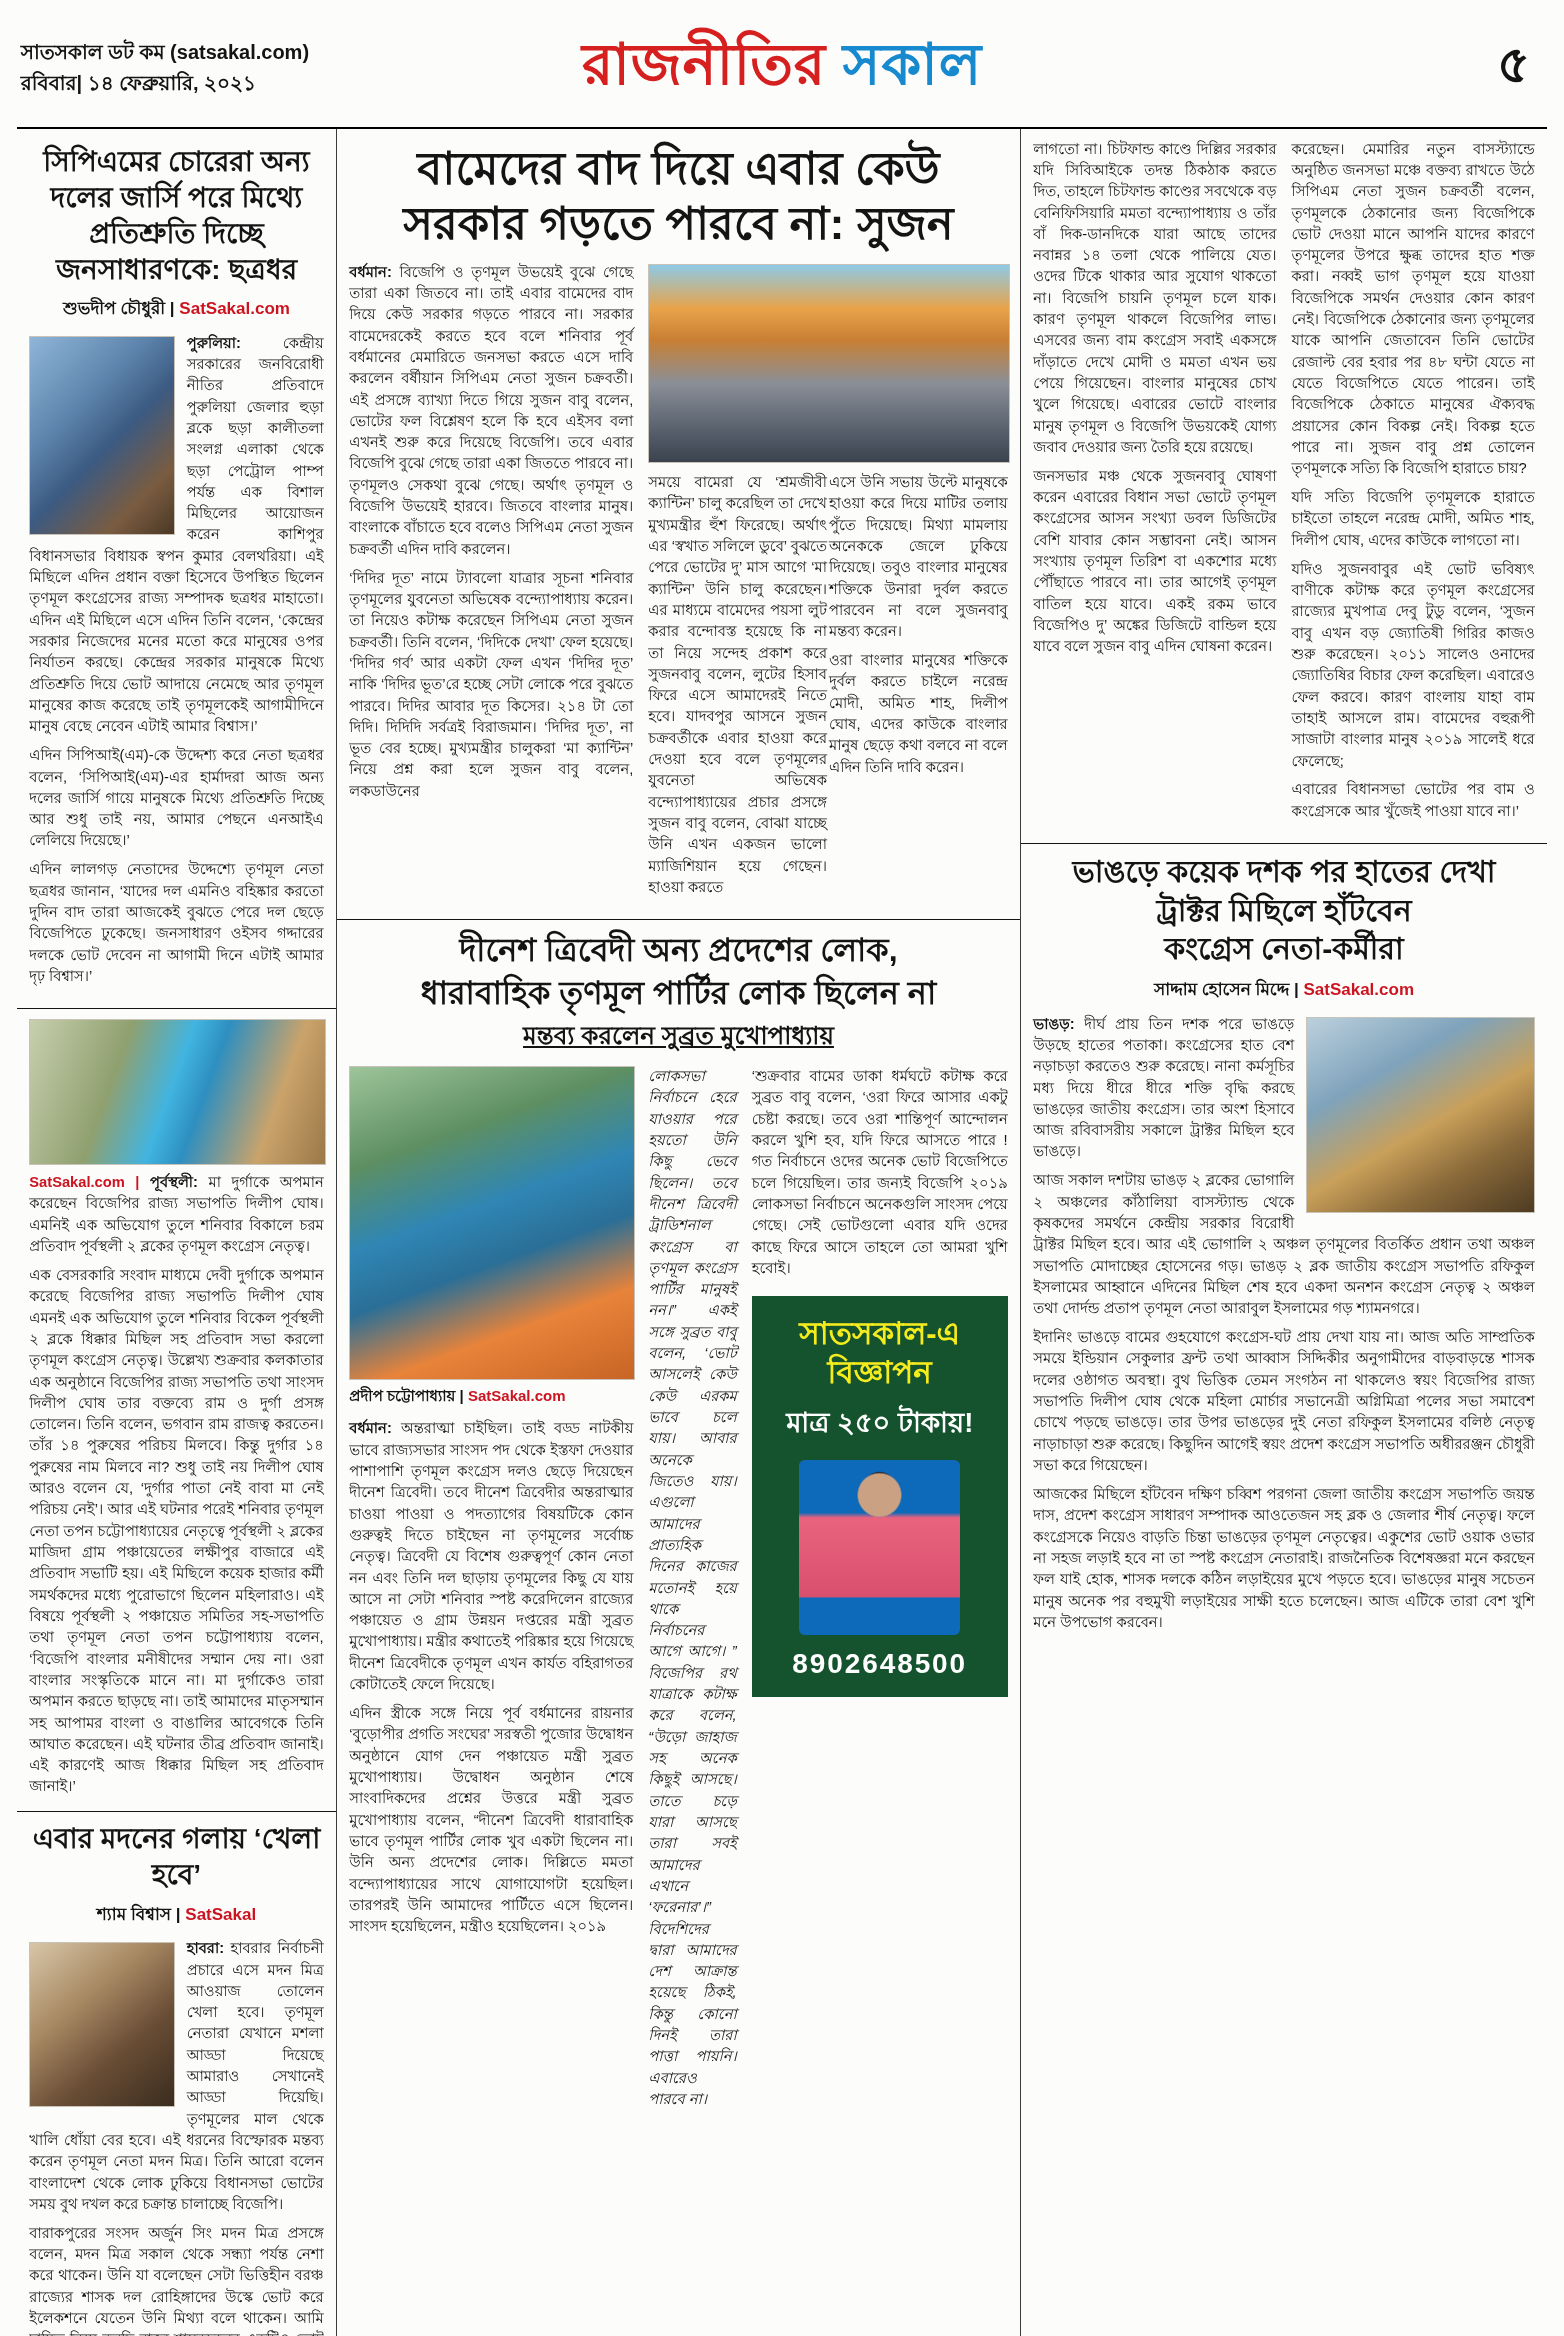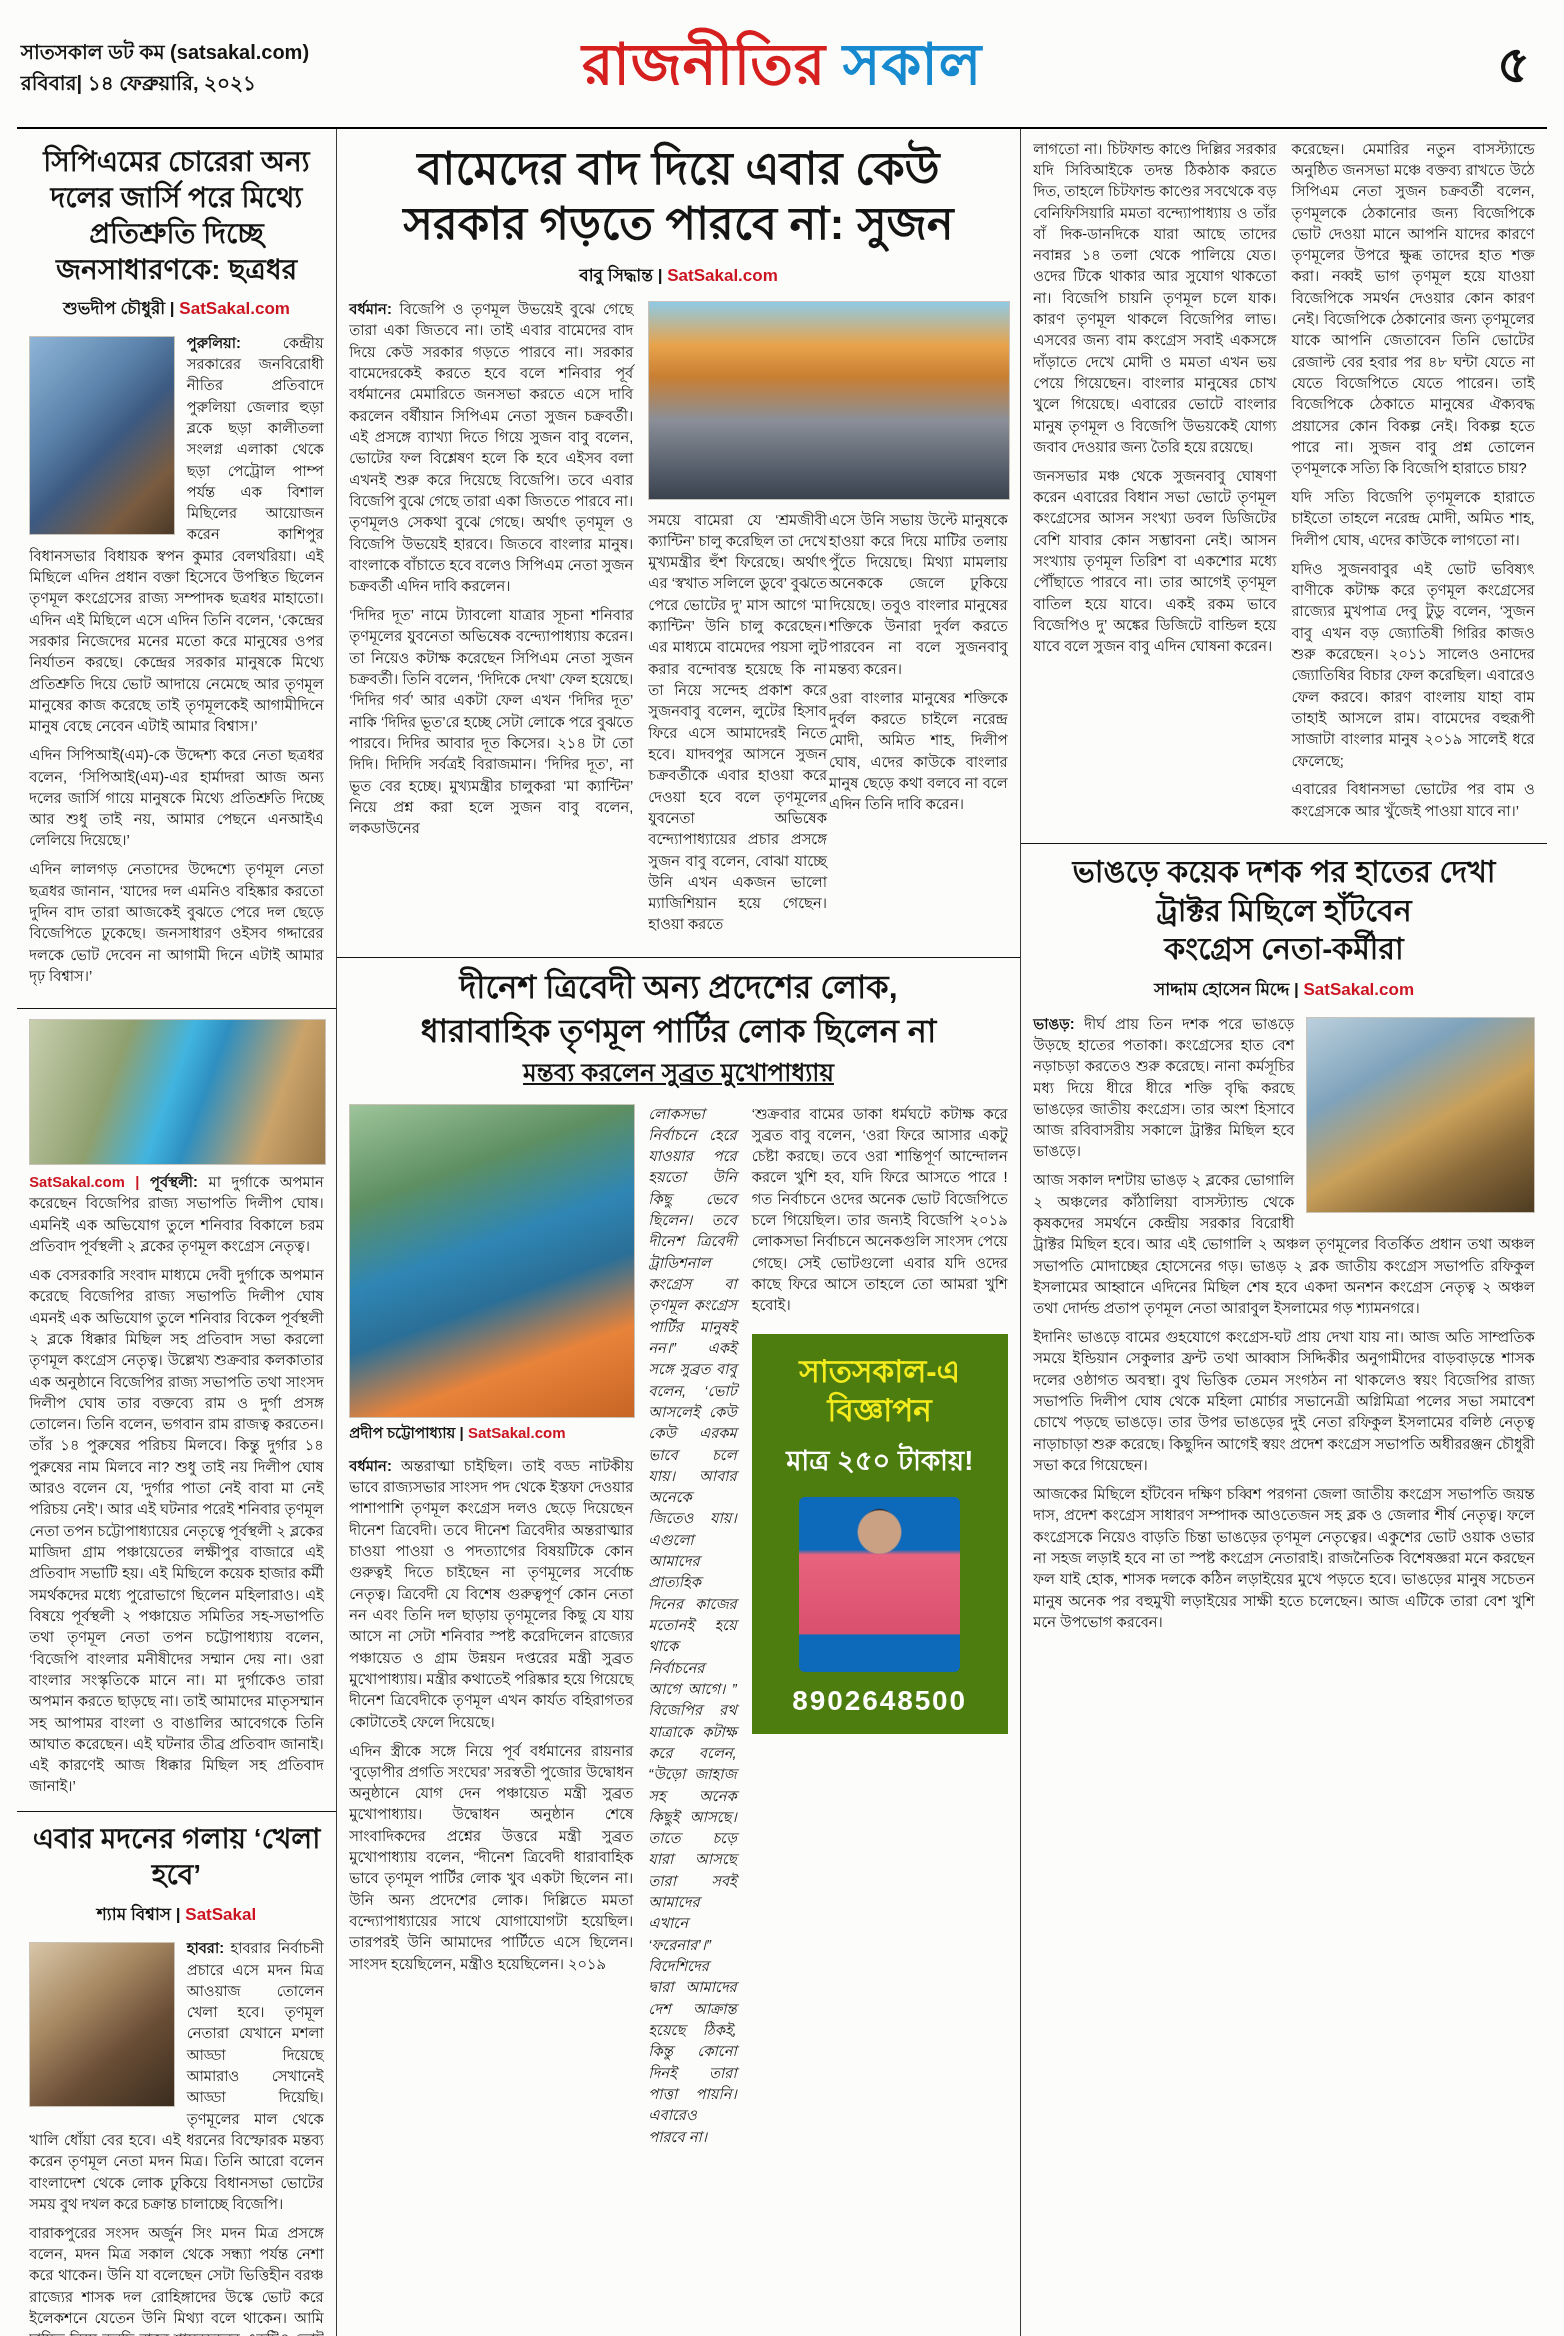--- a/index.html
+++ b/index.html
@@ -50,21 +50,21 @@
   .sujan-c2,.sujan-c3{flex:1;min-width:0;}
   
   .dinesh-body{display:flex;gap:15px;margin-top:7.6px;}
   .dinesh-a{width:284px;flex:none;}
   .dinesh-b{flex:1;min-width:0;font-style:italic;}
   .dinesh-c{width:256px;flex:none;display:flex;flex-direction:column;}
   
   .cont{display:flex;gap:15px;}
   .cont>div{flex:1;min-width:0;}
   
-  .ad{background:#4d7c0f;color:#fff;text-align:center;padding:19px 9.5px 17px;margin-top:9.5px;}
+  .ad{background:#14532d;color:#fff;text-align:center;padding:19px 9.5px 17px;margin-top:9.5px;}
   .ad-l1{color:#f5ec1e;font-size:31px;font-weight:bold;line-height:1.25;}
   .ad-l2{color:#ffffff;font-size:27.4px;font-weight:bold;margin:9.5px 0 11.4px;}
   .ad-photo{width:161px;height:175px;margin:0 auto;border-radius:5.7px;
      background:
        radial-gradient(circle at 50% 20%,#caa183 0 13%,rgba(0,0,0,0) 14%),
        radial-gradient(circle at 50% 16%,#2b1a10 0 9%,rgba(0,0,0,0) 10%),
        linear-gradient(180deg,rgba(0,0,0,0) 30%,#e8637e 33%,#d94f6e 78%,rgba(0,0,0,0) 79%),
        #0d69ba;}
   .ad-phone{font-size:28px;font-weight:bold;letter-spacing:1.9px;margin-top:13.2px;color:#ffffff;}
   .clearfix::after{content:"";display:block;clear:both;}
@@ -142,24 +142,20 @@
               <p class="para">বারাকপুরের সংসদ অর্জুন সিং মদন মিত্র প্রসঙ্গে বলেন, মদন মিত্র সকাল থেকে সন্ধ্যা পর্যন্ত নেশা করে থাকেন। উনি যা বলেছেন সেটা ভিত্তিহীন বরঞ্চ রাজ্যের শাসক দল রোহিঙ্গাদের উস্কে ভোট করে ইলেকশনে যেতেন উনি মিথ্যা বলে থাকেন। আমি দায়িত্ব নিয়ে বলছি রাজ্য শাসকদলের একটিও ভোট নেই এবার ক্ষমতায় আসব আমরাই</p>
             </div>
         </div>
       </div>
     </div>
 
     <div class="col col-center">
 
       <div>
         <h1 class="h-xl">বামেদের বাদ দিয়ে এবার কেউ সরকার গড়তে পারবে না: সুজন</h1>
-        <div class="byline">
-          <span>বাবু সিদ্ধান্ত</span> |
-          <span class="red">SatSakal.com</span>
-        </div>
         <div class="sujan-body">
           <div class="sujan-c1">
             <p class="para">
               <span class="dateline">বর্ধমান:</span>
               <span>বিজেপি ও তৃণমূল উভয়েই বুঝে গেছে তারা একা জিতবে না। তাই এবার বামেদের বাদ দিয়ে কেউ সরকার গড়তে পারবে না। সরকার বামেদেরকেই করতে হবে বলে শনিবার পূর্ব বর্ধমানের মেমারিতে জনসভা করতে এসে দাবি করলেন বর্ষীয়ান সিপিএম নেতা সুজন চক্রবর্তী। এই প্রসঙ্গে ব্যাখ্যা দিতে গিয়ে সুজন বাবু বলেন, ভোটের ফল বিশ্লেষণ হলে কি হবে এইসব বলা এখনই শুরু করে দিয়েছে বিজেপি। তবে এবার বিজেপি বুঝে গেছে তারা একা জিততে পারবে না। তৃণমূলও সেকথা বুঝে গেছে। অর্থাৎ তৃণমূল ও বিজেপি উভয়েই হারবে। জিতবে বাংলার মানুষ। বাংলাকে বাঁচাতে হবে বলেও সিপিএম নেতা সুজন চক্রবর্তী এদিন দাবি করলেন।</span>
             </p>
             <div>
                 <p class="para">‘দিদির দূত’ নামে ট্যাবলো যাত্রার সূচনা শনিবার তৃণমূলের যুবনেতা অভিষেক বন্দ্যোপাধ্যায় করেন। তা নিয়েও কটাক্ষ করেছেন সিপিএম নেতা সুজন চক্রবর্তী। তিনি বলেন, ‘দিদিকে দেখা’ ফেল হয়েছে। ‘দিদির গর্ব’ আর একটা ফেল এখন ‘দিদির দূত’ নাকি ‘দিদির ভূত’রে হচ্ছে সেটা লোকে পরে বুঝতে পারবে। দিদির আবার দূত কিসের। ২১৪ টা তো দিদি। দিদিদি সর্বত্রই বিরাজমান। ‘দিদির দূত’, না ভূত বের হচ্ছে। মুখ্যমন্ত্রীর চালুকরা ‘মা ক্যান্টিন’ নিয়ে প্রশ্ন করা হলে সুজন বাবু বলেন, লকডাউনের</p>
               </div>
           </div>

